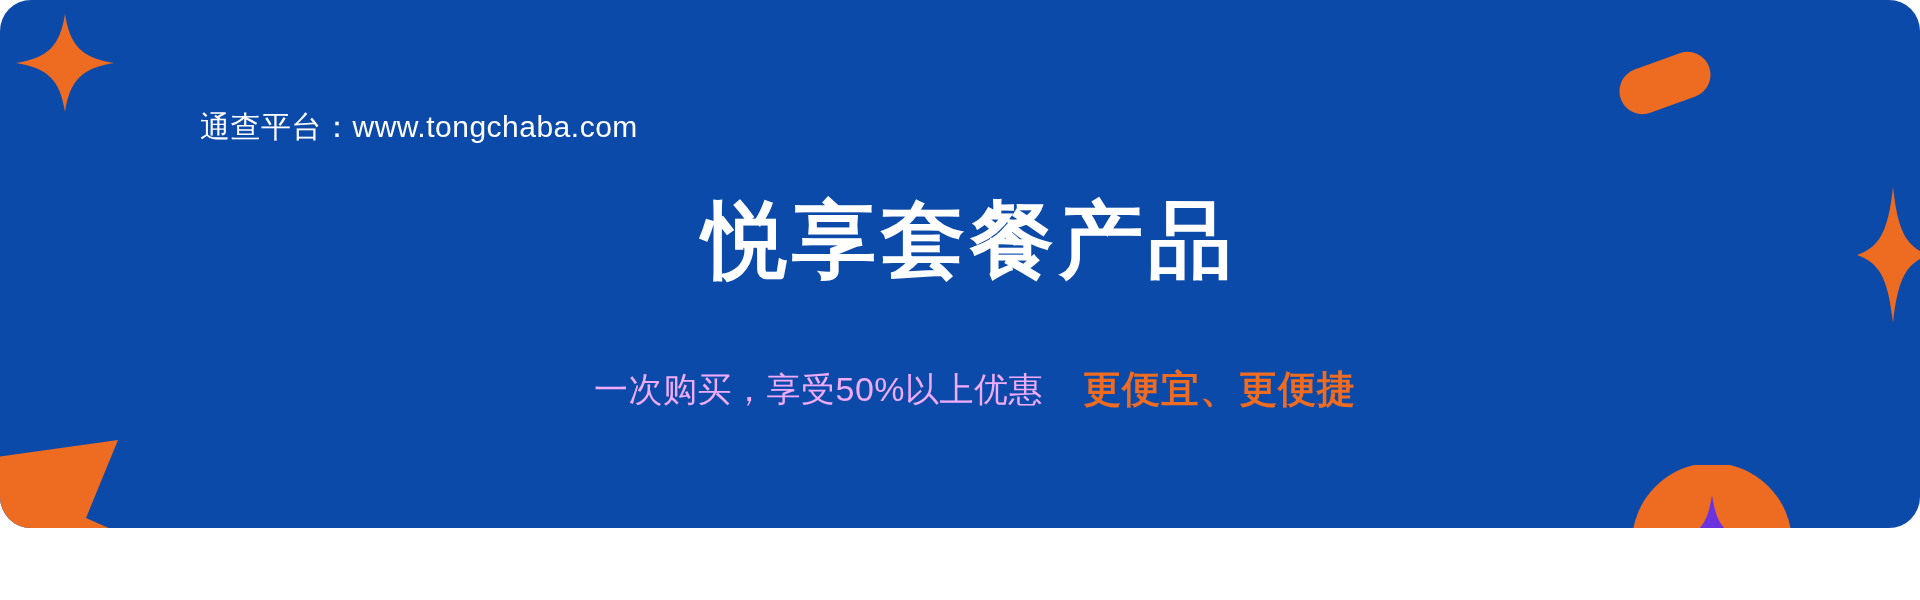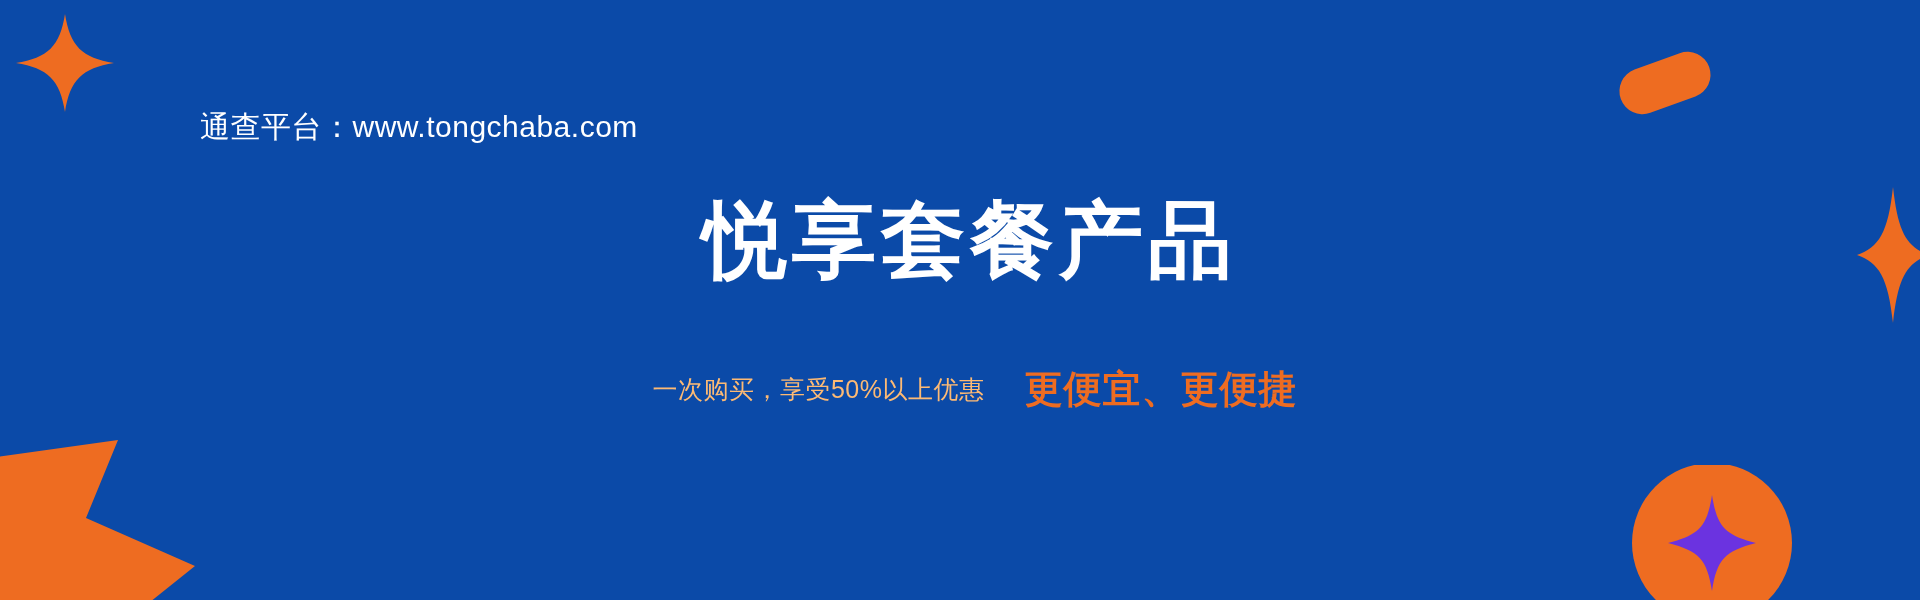--- a/index.html
+++ b/index.html
@@ -8,23 +8,24 @@
     padding: 0;
     background: #ffffff;
   }
   body {
     font-family: "Liberation Sans", "DejaVu Sans", sans-serif;
   }
 
   .banner {
     position: relative;
     width: 1920px;
-    height: 600px;
+    height: 528px;
     overflow: hidden;
     background: #0b4aa8;
+    border-radius: 31px;
   }
 
   
   .decor {
     position: absolute;
     inset: 0;
     pointer-events: none;
   }
   .decor svg {
     position: absolute;
@@ -78,22 +79,22 @@
     position: absolute;
     left: 0;
     right: 0;
     top: 364px;
     text-align: center;
     white-space: nowrap;
     padding-left: 30px;
     box-sizing: border-box;
   }
   .subline .sub-white {
-    color: #fdba74;
-    font-size: 25px;
+    color: #f0abfc;
+    font-size: 34px;
     font-weight: 400;
     letter-spacing: 0.5px;
     vertical-align: middle;
   }
   .subline .sub-accent {
     color: #ee6c21;
     font-size: 38px;
     font-weight: 700;
     letter-spacing: 1px;
     margin-left: 40px;

